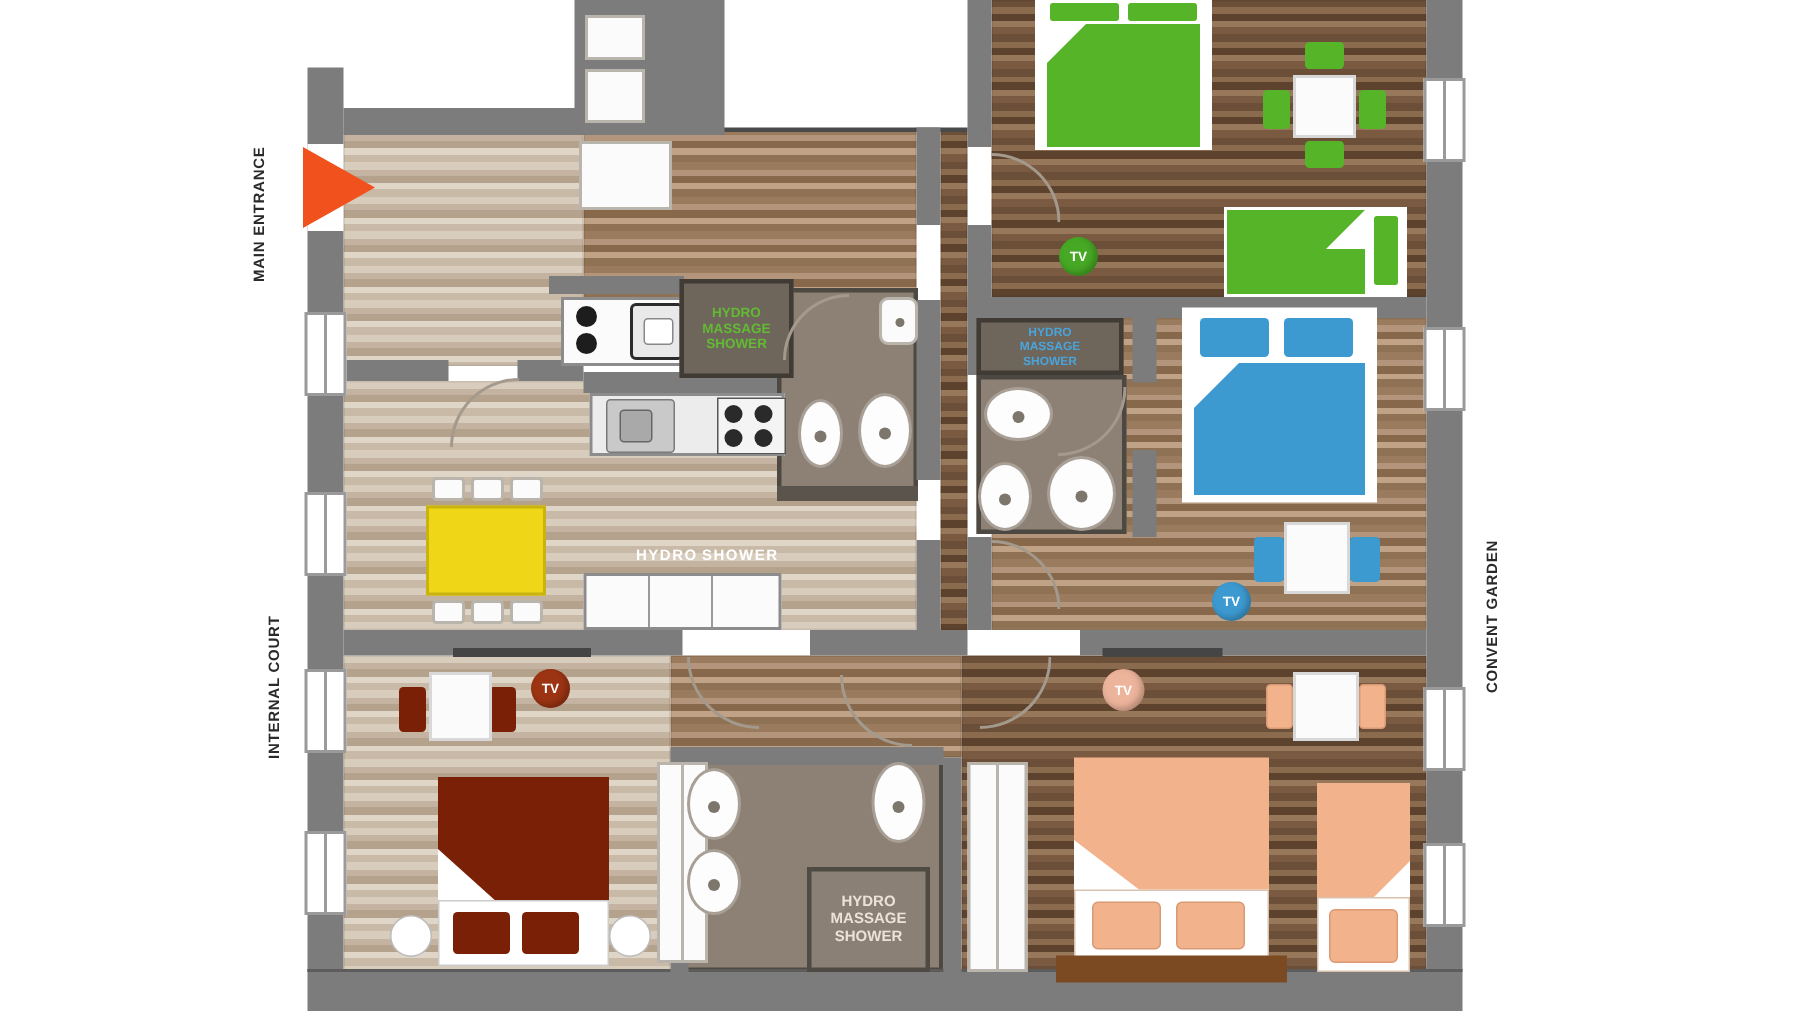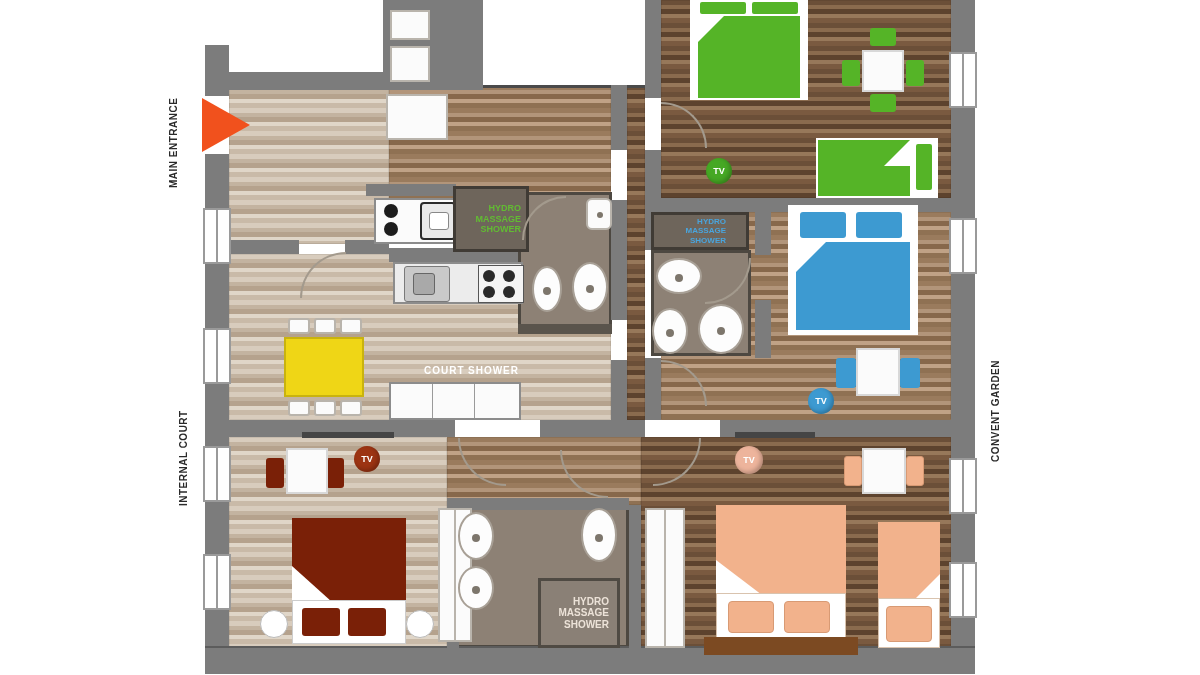--- a/index.html
+++ b/index.html
@@ -24,21 +24,21 @@
   .fixture{background:#fdfdfd;border:2px solid #a8a096;box-sizing:border-box;border-radius:50%;}
   .fixture .dot{position:absolute;left:50%;top:55%;width:8px;height:8px;margin:-4px 0 0 -4px;
                 border-radius:50%;background:#7d766c;}
   .tv{border-radius:50%;color:#fff;font-size:9px;font-weight:bold;display:flex;
       align-items:center;justify-content:center;box-shadow:inset -2px -2px 4px rgba(0,0,0,.25);}
   .chair{box-sizing:border-box;border-radius:3px;}
   .vlabel{color:#2a2a2a;font-size:10px;font-weight:bold;letter-spacing:.5px;white-space:nowrap;
           writing-mode:vertical-rl;transform:rotate(180deg);}
   .shower-box{background:var(--shower_box);border:3px solid #403b35;box-sizing:border-box;
               display:flex;align-items:center;justify-content:center;}
-  .shower-label{font-weight:bold;text-align:right;line-height:1.15;width:60px;}
+  .shower-label{font-weight:bold;text-align:center;line-height:1.15;width:60px;}
   .kitchen-label{color:#fff;font-size:10px;font-weight:bold;letter-spacing:1px;}
   .tri{width:0;height:0;}
 </style>
 </head>
 <body>
 
 <div class="canvas">
 
   <div class="abs wood-light plank" style="left:229px;top:85px;width:160px;height:159px;"></div>
   <div class="abs wood-mid plank" style="left:389px;top:85px;width:222px;height:159px;"></div>
@@ -109,21 +109,21 @@
   <div class="abs white-box" style="left:393px;top:262px;width:130px;height:42px;border-color:#8c8c8c;background:#ececec;"></div>
   <div class="abs" style="left:404px;top:266px;width:44px;height:34px;background:#c9c9c9;border:1px solid #7a7a7a;border-radius:3px;">
     <div class="abs" style="left:8px;top:6px;width:20px;height:20px;background:#a9a9a9;border:1px solid #666;border-radius:3px;"></div>
   </div>
   <div class="abs" style="left:478px;top:265px;width:44px;height:36px;background:#f4f4f4;border:1px solid #555;">
     <div class="abs" style="left:4px;top:4px;width:12px;height:12px;border-radius:50%;background:#2a2a2a;"></div>
     <div class="abs" style="left:24px;top:4px;width:12px;height:12px;border-radius:50%;background:#2a2a2a;"></div>
     <div class="abs" style="left:4px;top:20px;width:12px;height:12px;border-radius:50%;background:#2a2a2a;"></div>
     <div class="abs" style="left:24px;top:20px;width:12px;height:12px;border-radius:50%;background:#2a2a2a;"></div>
   </div>
-  <div class="abs kitchen-label" style="left:424px;top:365px;">COURT</div>
+  <div class="abs kitchen-label" style="left:424px;top:365px;">HYDRO</div>
   <div class="abs kitchen-label" style="left:468px;top:365px;">SHOWER</div>
   <div class="abs white-box" style="left:389px;top:382px;width:132px;height:38px;border-color:#8c8c8c;background-image:linear-gradient(90deg,transparent 0 32%,#9a9a9a 32% 33%,transparent 33% 65%,#9a9a9a 65% 66%,transparent 66%);"></div>
 
   <div class="abs shower-box" style="left:453px;top:186px;width:76px;height:66px;">
     <div class="shower-label" style="color:var(--shower_text_green);font-size:9px;">HYDRO MASSAGE SHOWER</div>
   </div>
 
   <div class="abs white-box" style="left:586px;top:198px;width:26px;height:32px;border-radius:6px;">
     <div class="abs" style="left:9px;top:12px;width:6px;height:6px;border-radius:50%;background:#7d766c;"></div>
   </div>

